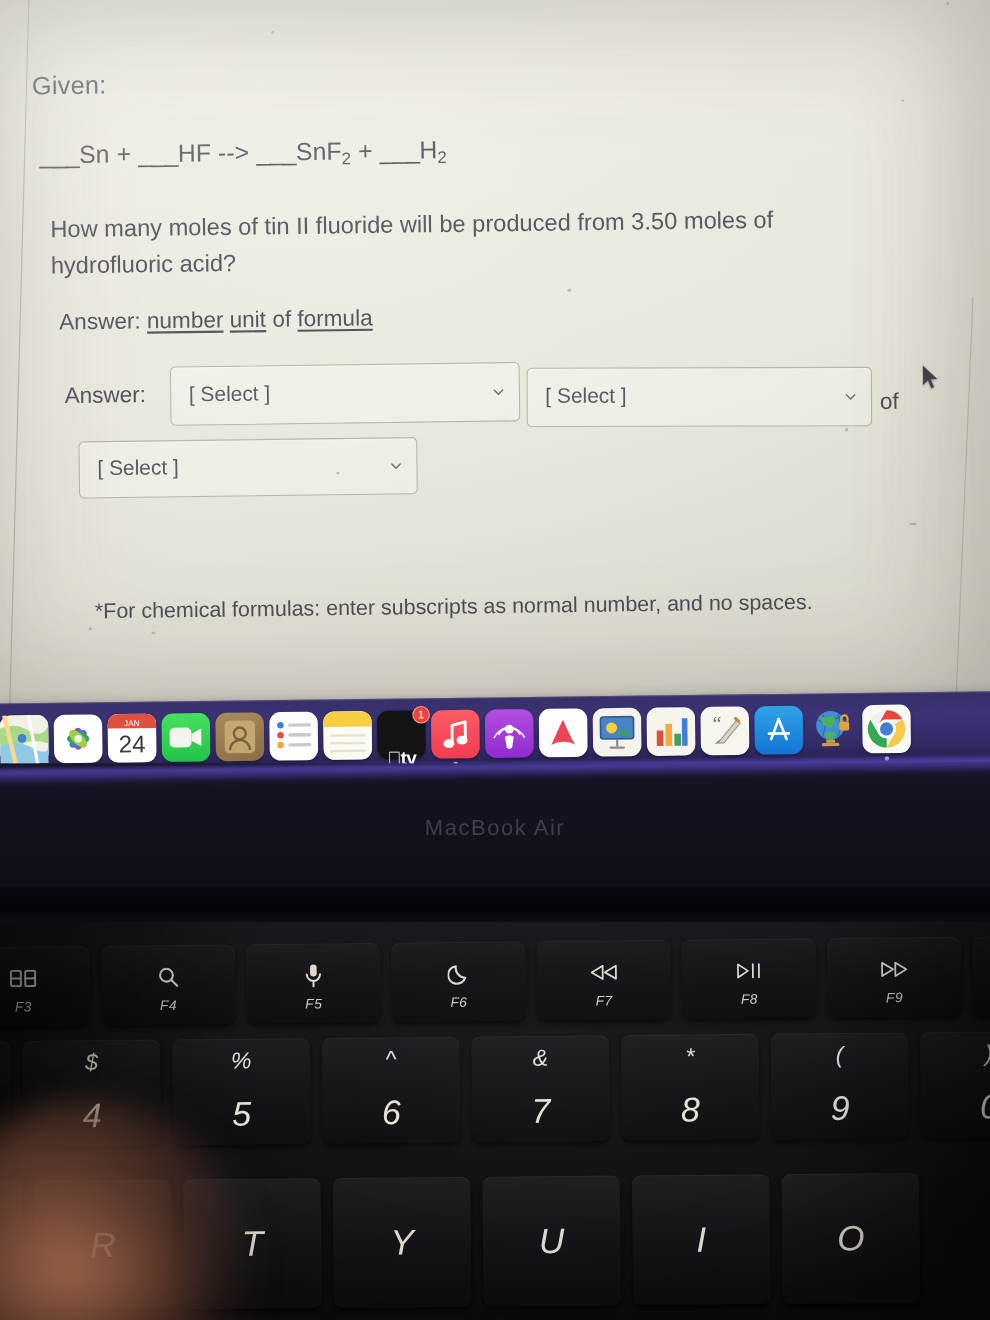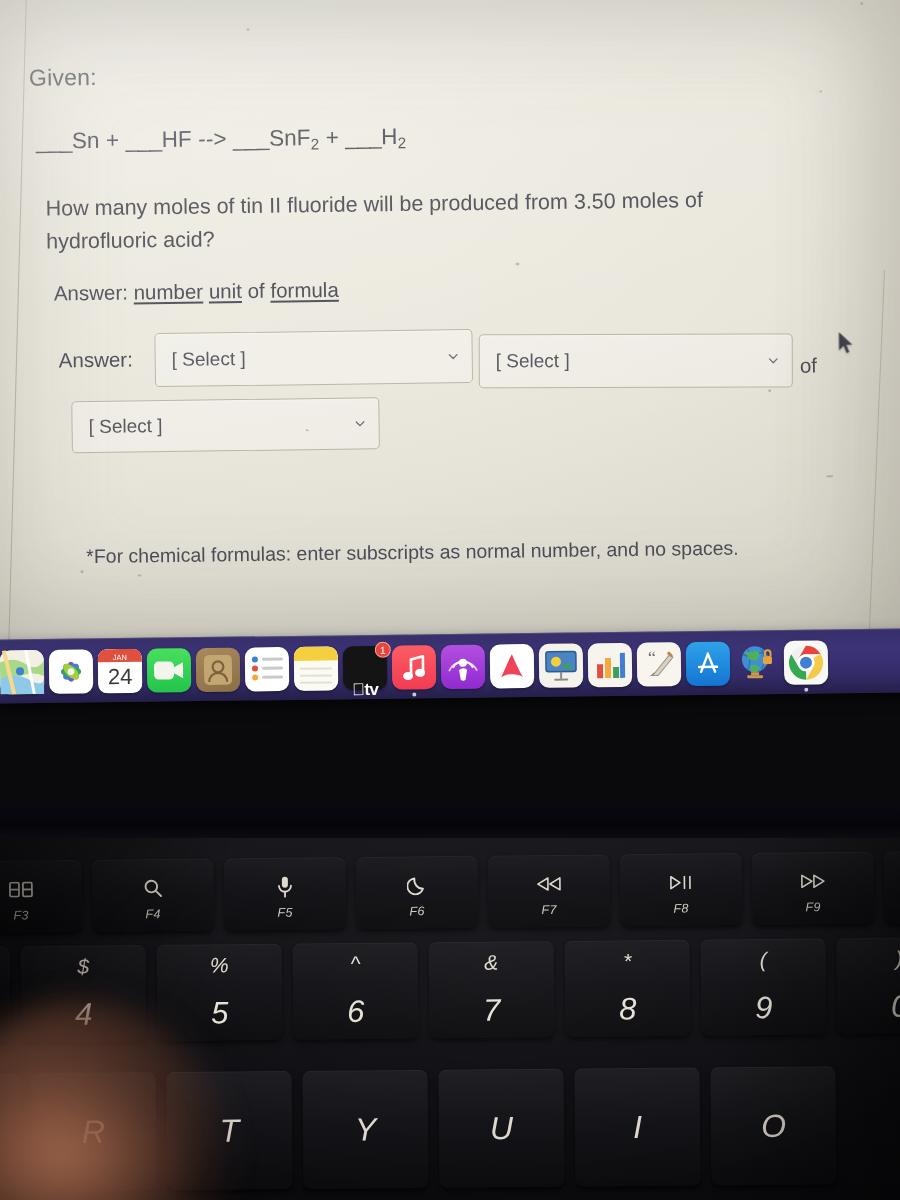--- a/index.html
+++ b/index.html
@@ -627,20 +627,24 @@
           <path d="M19 36 A17 17 0 0 1 4.3 10.5 L11.6 23.2 A8.5 8.5 0 0 0 19 27.5 Z" fill="#34a853"></path>
           <circle cx="19" cy="19" r="8.5" fill="#ffffff"></circle>
           <circle cx="19" cy="19" r="6" fill="#3f7fd4"></circle>
         </svg>
         <span class="run-dot"></span>
       </div>
 
     </div>
   </div>
 
+  <div class="bezel">
+    <div class="bezel-glow"></div>
+    <div class="macbook-air">MacBook Air</div>
+  </div>
   <div class="lid-shadow"></div>
 
   <div class="keyboard">
 
     <div class="kb-row fn-row">
 
       <div class="key fkey">
         <span class="fn-glyph">
           <svg width="24" height="16" viewBox="0 0 24 16" fill="none" stroke="#ded9ce" stroke-width="1.8">
             <rect x="1" y="1" width="9" height="14" rx="1.5"></rect>

